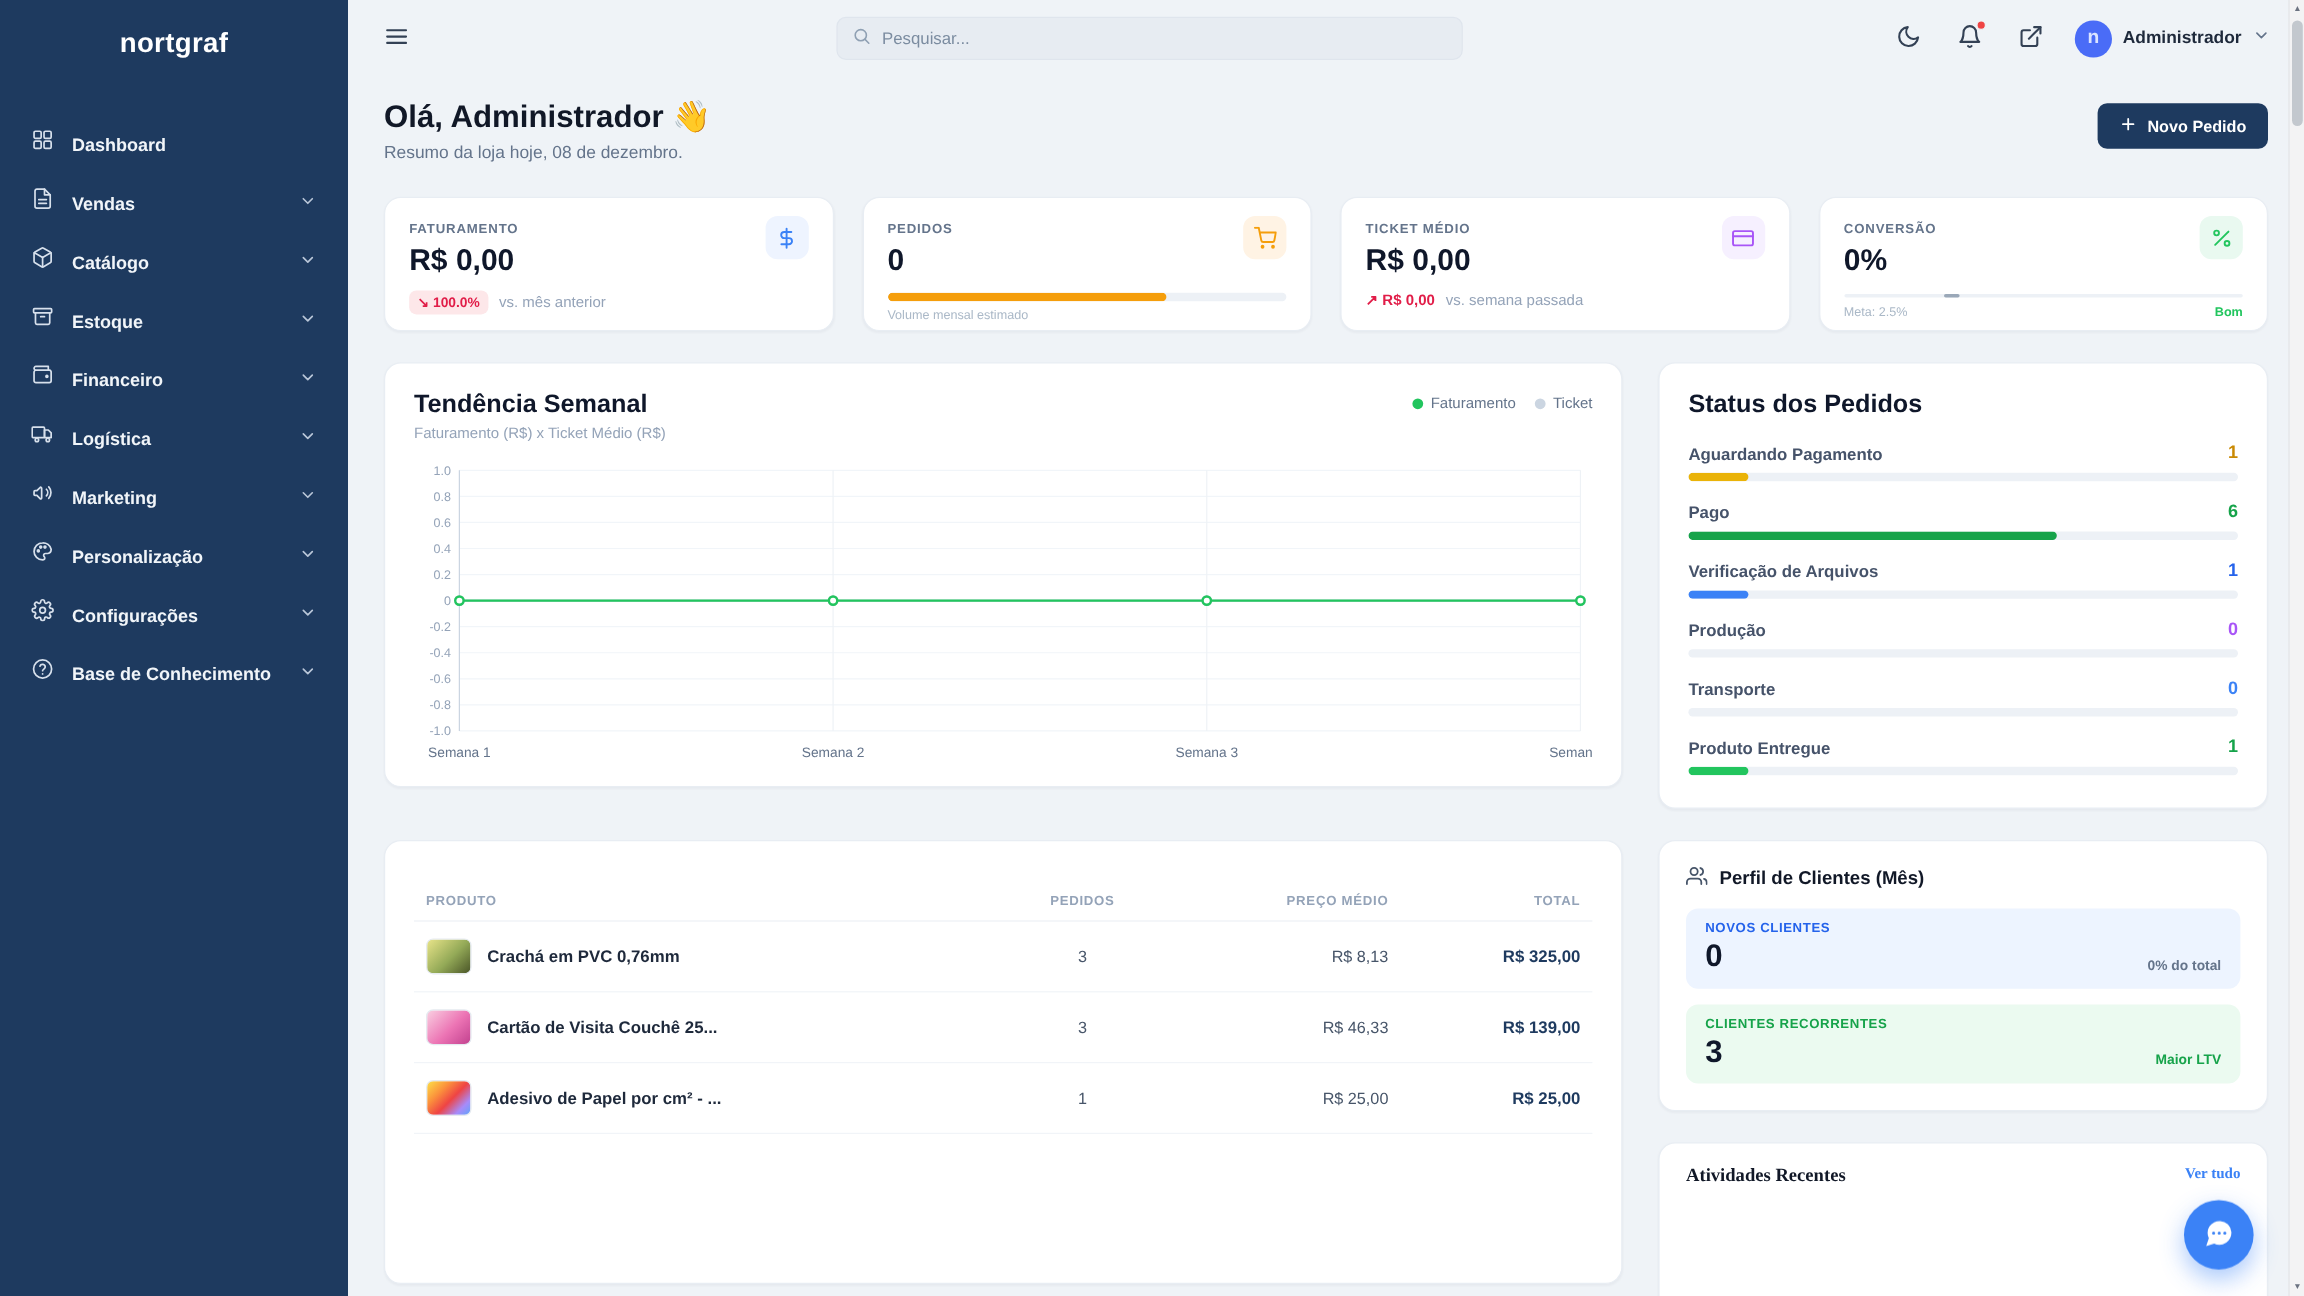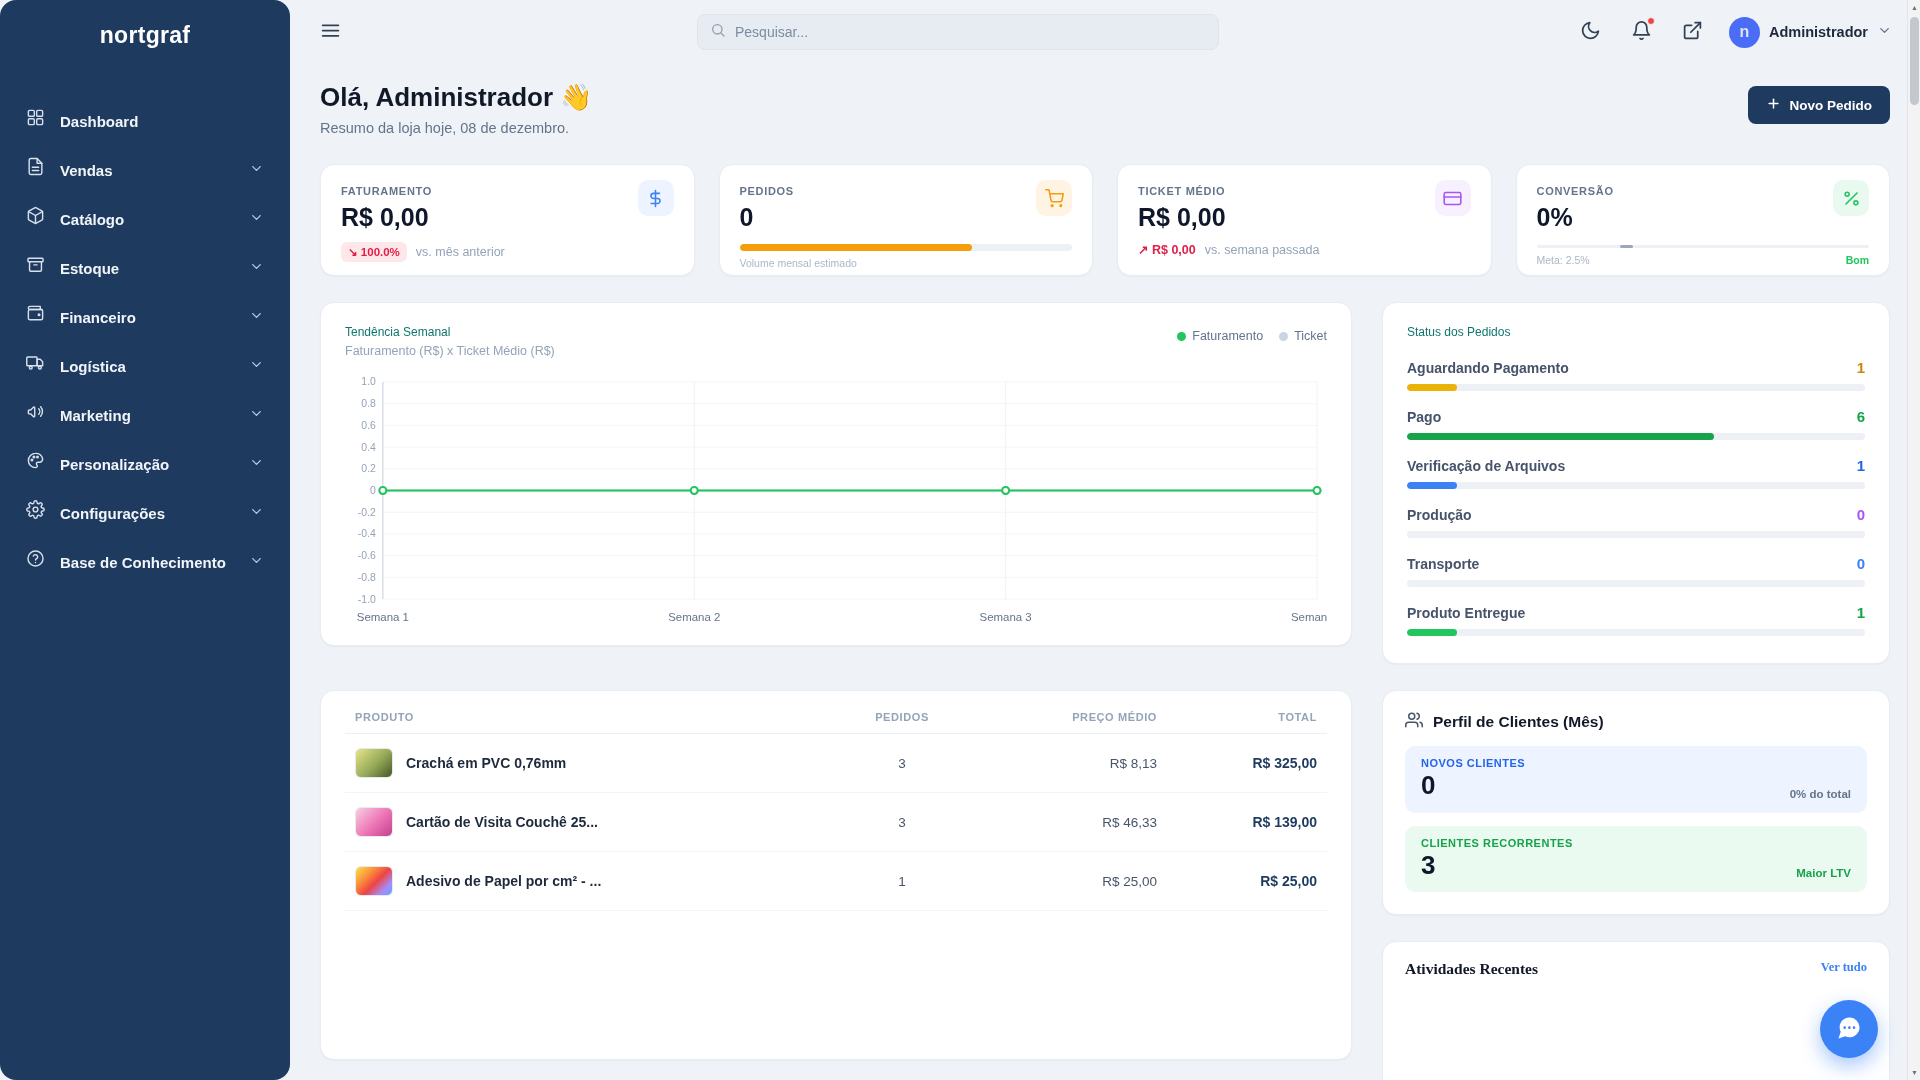--- a/index.html
+++ b/index.html
@@ -1,20 +1,20 @@
 <!DOCTYPE html>
 <html><head>
 <meta charset="utf-8">
 <style>
   * { margin:0; padding:0; box-sizing:border-box; }
   html,body { width:1920px; height:1080px; overflow:hidden; }
   body { font-family:"Liberation Sans", sans-serif; background:#eff3f7; display:flex; color:#0f172a; }
 
   
-  .sidebar { width:290px; height:1080px; background:#1e3a5f; flex-shrink:0; display:flex; flex-direction:column;border-radius:16px; }
+  .sidebar { width:290px; height:1080px; background:#1e3a5f; flex-shrink:0; display:flex; flex-direction:column; }
   .logo { color:#fff; font-size:23px; font-weight:800; text-align:center; padding:22px 0 10px; letter-spacing:.3px; }
   .nav { margin-top:22px; }
   .nav-item { display:flex; align-items:flex-end; gap:15px; height:49px; padding:0 26px; color:#f1f5f9; font-size:15px; font-weight:600; cursor:pointer; }
   .nav-item svg { width:19px; height:19px; stroke:#d7e0ec; fill:none; stroke-width:1.8; stroke-linecap:round; stroke-linejoin:round; flex-shrink:0; }
   .nav-item .chev { margin-left:auto; }
   .nav-item .chev svg { width:15px; height:15px; stroke:#b9c6d8; stroke-width:2.2; }
 
   
   .main { flex:1; display:flex; flex-direction:column; height:1080px; overflow:hidden; }
 
@@ -65,41 +65,41 @@
   .bar i { display:block; height:100%; border-radius:4px; }
   .thin-track { height:3px; border-radius:2px; background:#edf1f6; position:relative; margin-top:13px; }
   .thin-marker { position:absolute; left:25%; top:0; width:13px; height:3px; background:#9aa8b8; border-radius:2px; }
   .meta-row { display:flex; justify-content:space-between; margin-top:6px; }
   .rating-good { font-size:10.5px; color:#22c55e; font-weight:600; }
 
   
   .mid-row { display:flex; gap:30px; margin-top:26px; align-items:flex-start; }
   .chart-card { flex:1; padding:22px 24px 16px; }
   .chart-head { display:flex; justify-content:space-between; align-items:flex-start; }
-  .card-title { font-size:12px; font-weight:400; color:#0f766e; }
+  .card-title { font-size:21px; font-weight:700; color:#0f172a; }
   .card-sub { font-size:12.5px; color:#94a3b8; margin-top:5px; }
   .legend { display:flex; gap:16px; align-items:center; margin-top:4px; }
   .legend-item { display:flex; align-items:center; gap:6px; font-size:12.5px; color:#64748b; }
   .legend-dot { width:9px; height:9px; border-radius:50%; }
   .chart-wrap { margin-top:14px; }
   .chart-wrap svg { width:100%; display:block; }
 
   .status-card { width:508px; flex-shrink:0; padding:22px 24px 10px; }
   .status-item { margin-bottom:17px; }
   .status-row { display:flex; justify-content:space-between; align-items:center; }
   .status-label { font-size:14px; font-weight:600; color:#46536a; }
   .status-value { font-size:15px; font-weight:800; }
   .status-item .bar { margin-top:8px; }
 
   
   .bot-row { display:flex; gap:30px; margin-top:26px; align-items:flex-start; }
   .products-card { flex:1; padding:20px 24px; min-height:370px; }
   .prod-head { display:flex; justify-content:space-between; align-items:center; }
   .link { font-size:12.5px; color:#3b82f6; text-decoration:none; font-weight:600; cursor:pointer; }
-  .table { margin-top:0; }
+  .table { margin-top:24px; }
   .t-row { display:grid; grid-template-columns:1fr 130px 190px 160px; align-items:center; padding:0 10px; }
   .t-head { border-bottom:1px solid #edf1f6; padding-bottom:10px; }
   .t-head span { font-size:11px; font-weight:700; color:#94a3b8; letter-spacing:.6px; }
   .t-body { border-bottom:1px solid #f1f4f8; height:59px; cursor:pointer; }
   .cell-prod { display:flex; align-items:center; gap:13px; font-size:14px; font-weight:600; color:#1e293b; }
   .thumb { width:38px; height:30px; border-radius:6px; flex-shrink:0; border:1px solid #e5eaf0; }
   .cell-center { text-align:center; font-size:13.5px; color:#475569; }
   .cell-right { text-align:right; font-size:13.5px; color:#475569; }
   .cell-total { text-align:right; font-size:14px; font-weight:800; color:#1e3a5f; }
 

